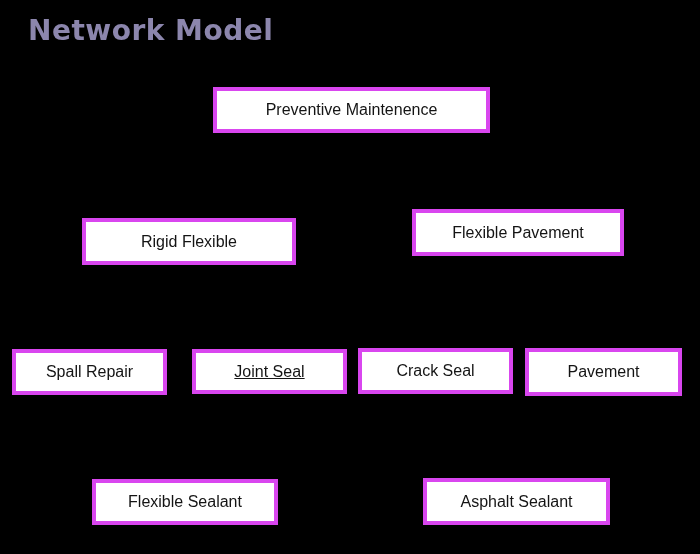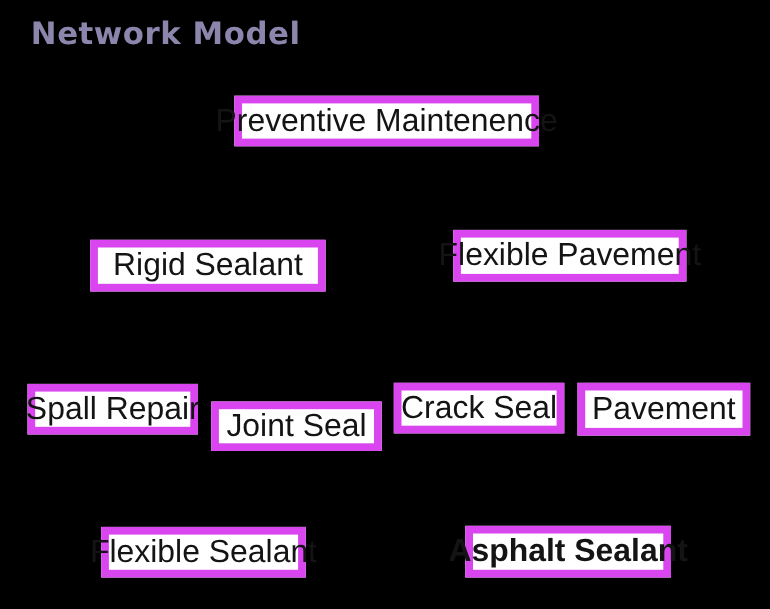--- a/index.html
+++ b/index.html
@@ -34,35 +34,35 @@
     white-space: nowrap;
   }
   .node {
     position: absolute;
     box-sizing: border-box;
     background: var(--node-fill);
     color: var(--node-text);
     display: flex;
     align-items: center;
     justify-content: center;
-    font-size: 29px;
+    font-size: 16px;
     line-height: 1;
     white-space: nowrap;
-    border: 7px solid #d946ef;
+    border: 4px solid #d946ef;
   }
 </style>
 </head>
 <body>
 
 <div class="canvas">
   <h1 class="title">Network Model</h1>
   <div id="node-layer">
       <div class="node" style="left: 213px; top: 87px; width: 277px; height: 46px;">Preventive Maintenence</div>
-      <div class="node" style="left: 82px; top: 218px; width: 214px; height: 47px;">Rigid Sealant</div>
+      <div class="node" style="left: 82px; top: 218px; width: 214px; height: 47px;">Rigid Flexible</div>
       <div class="node" style="left: 412px; top: 209px; width: 212px; height: 47px;">Flexible Pavement</div>
-      <div class="node" style="left: 25px; top: 349px; width: 155px; height: 46px;">Spall Repair</div>
-      <div class="node" style="left: 192px; top: 365px; width: 155px; height: 45px;">Joint Seal</div>
+      <div class="node" style="left: 12px; top: 349px; width: 155px; height: 46px;">Spall Repair</div>
+      <div class="node" style="left: 192px; top: 349px; width: 155px; height: 45px; text-decoration: underline;">Joint Seal</div>
       <div class="node" style="left: 358px; top: 348px; width: 155px; height: 46px; text-align: right;">Crack Seal</div>
       <div class="node" style="left: 525px; top: 348px; width: 157px; height: 48px;">Pavement</div>
       <div class="node" style="left: 92px; top: 479px; width: 186px; height: 46px;">Flexible Sealant</div>
-      <div class="node" style="left: 423px; top: 478px; width: 187px; height: 47px; font-weight: bold;">Asphalt Sealant</div>
+      <div class="node" style="left: 423px; top: 478px; width: 187px; height: 47px;">Asphalt Sealant</div>
     </div>
 </div>
 
 </body></html>

